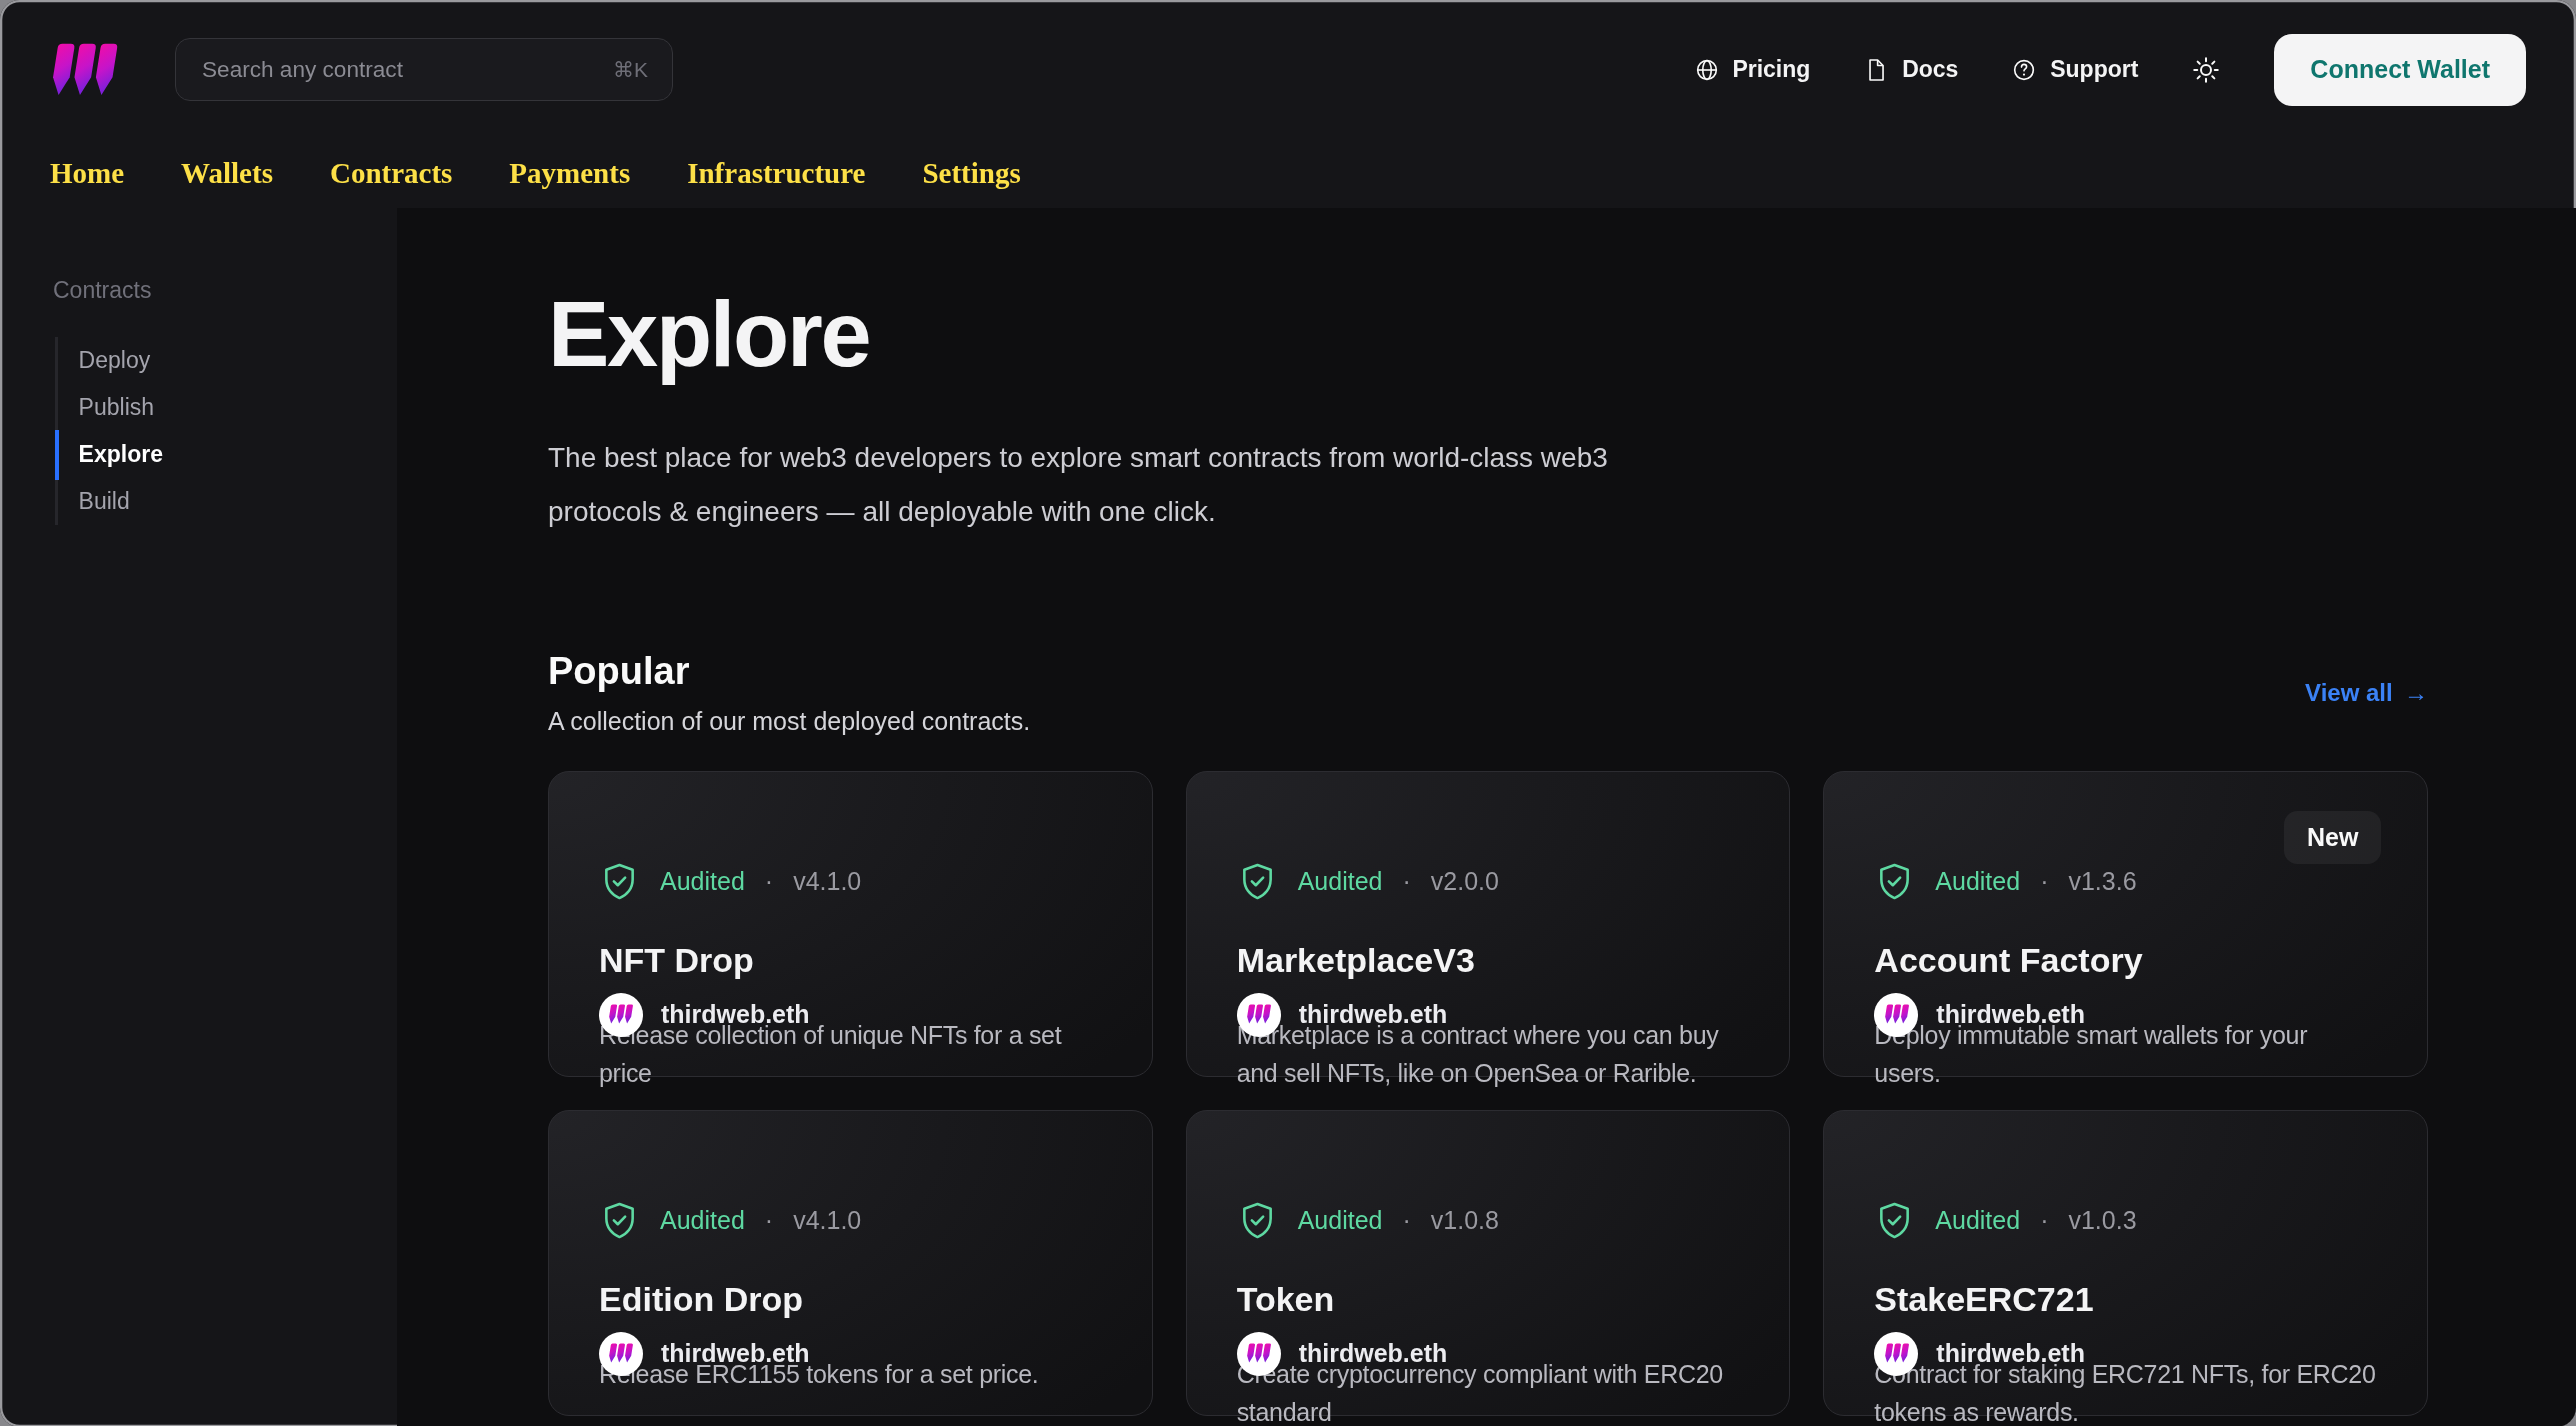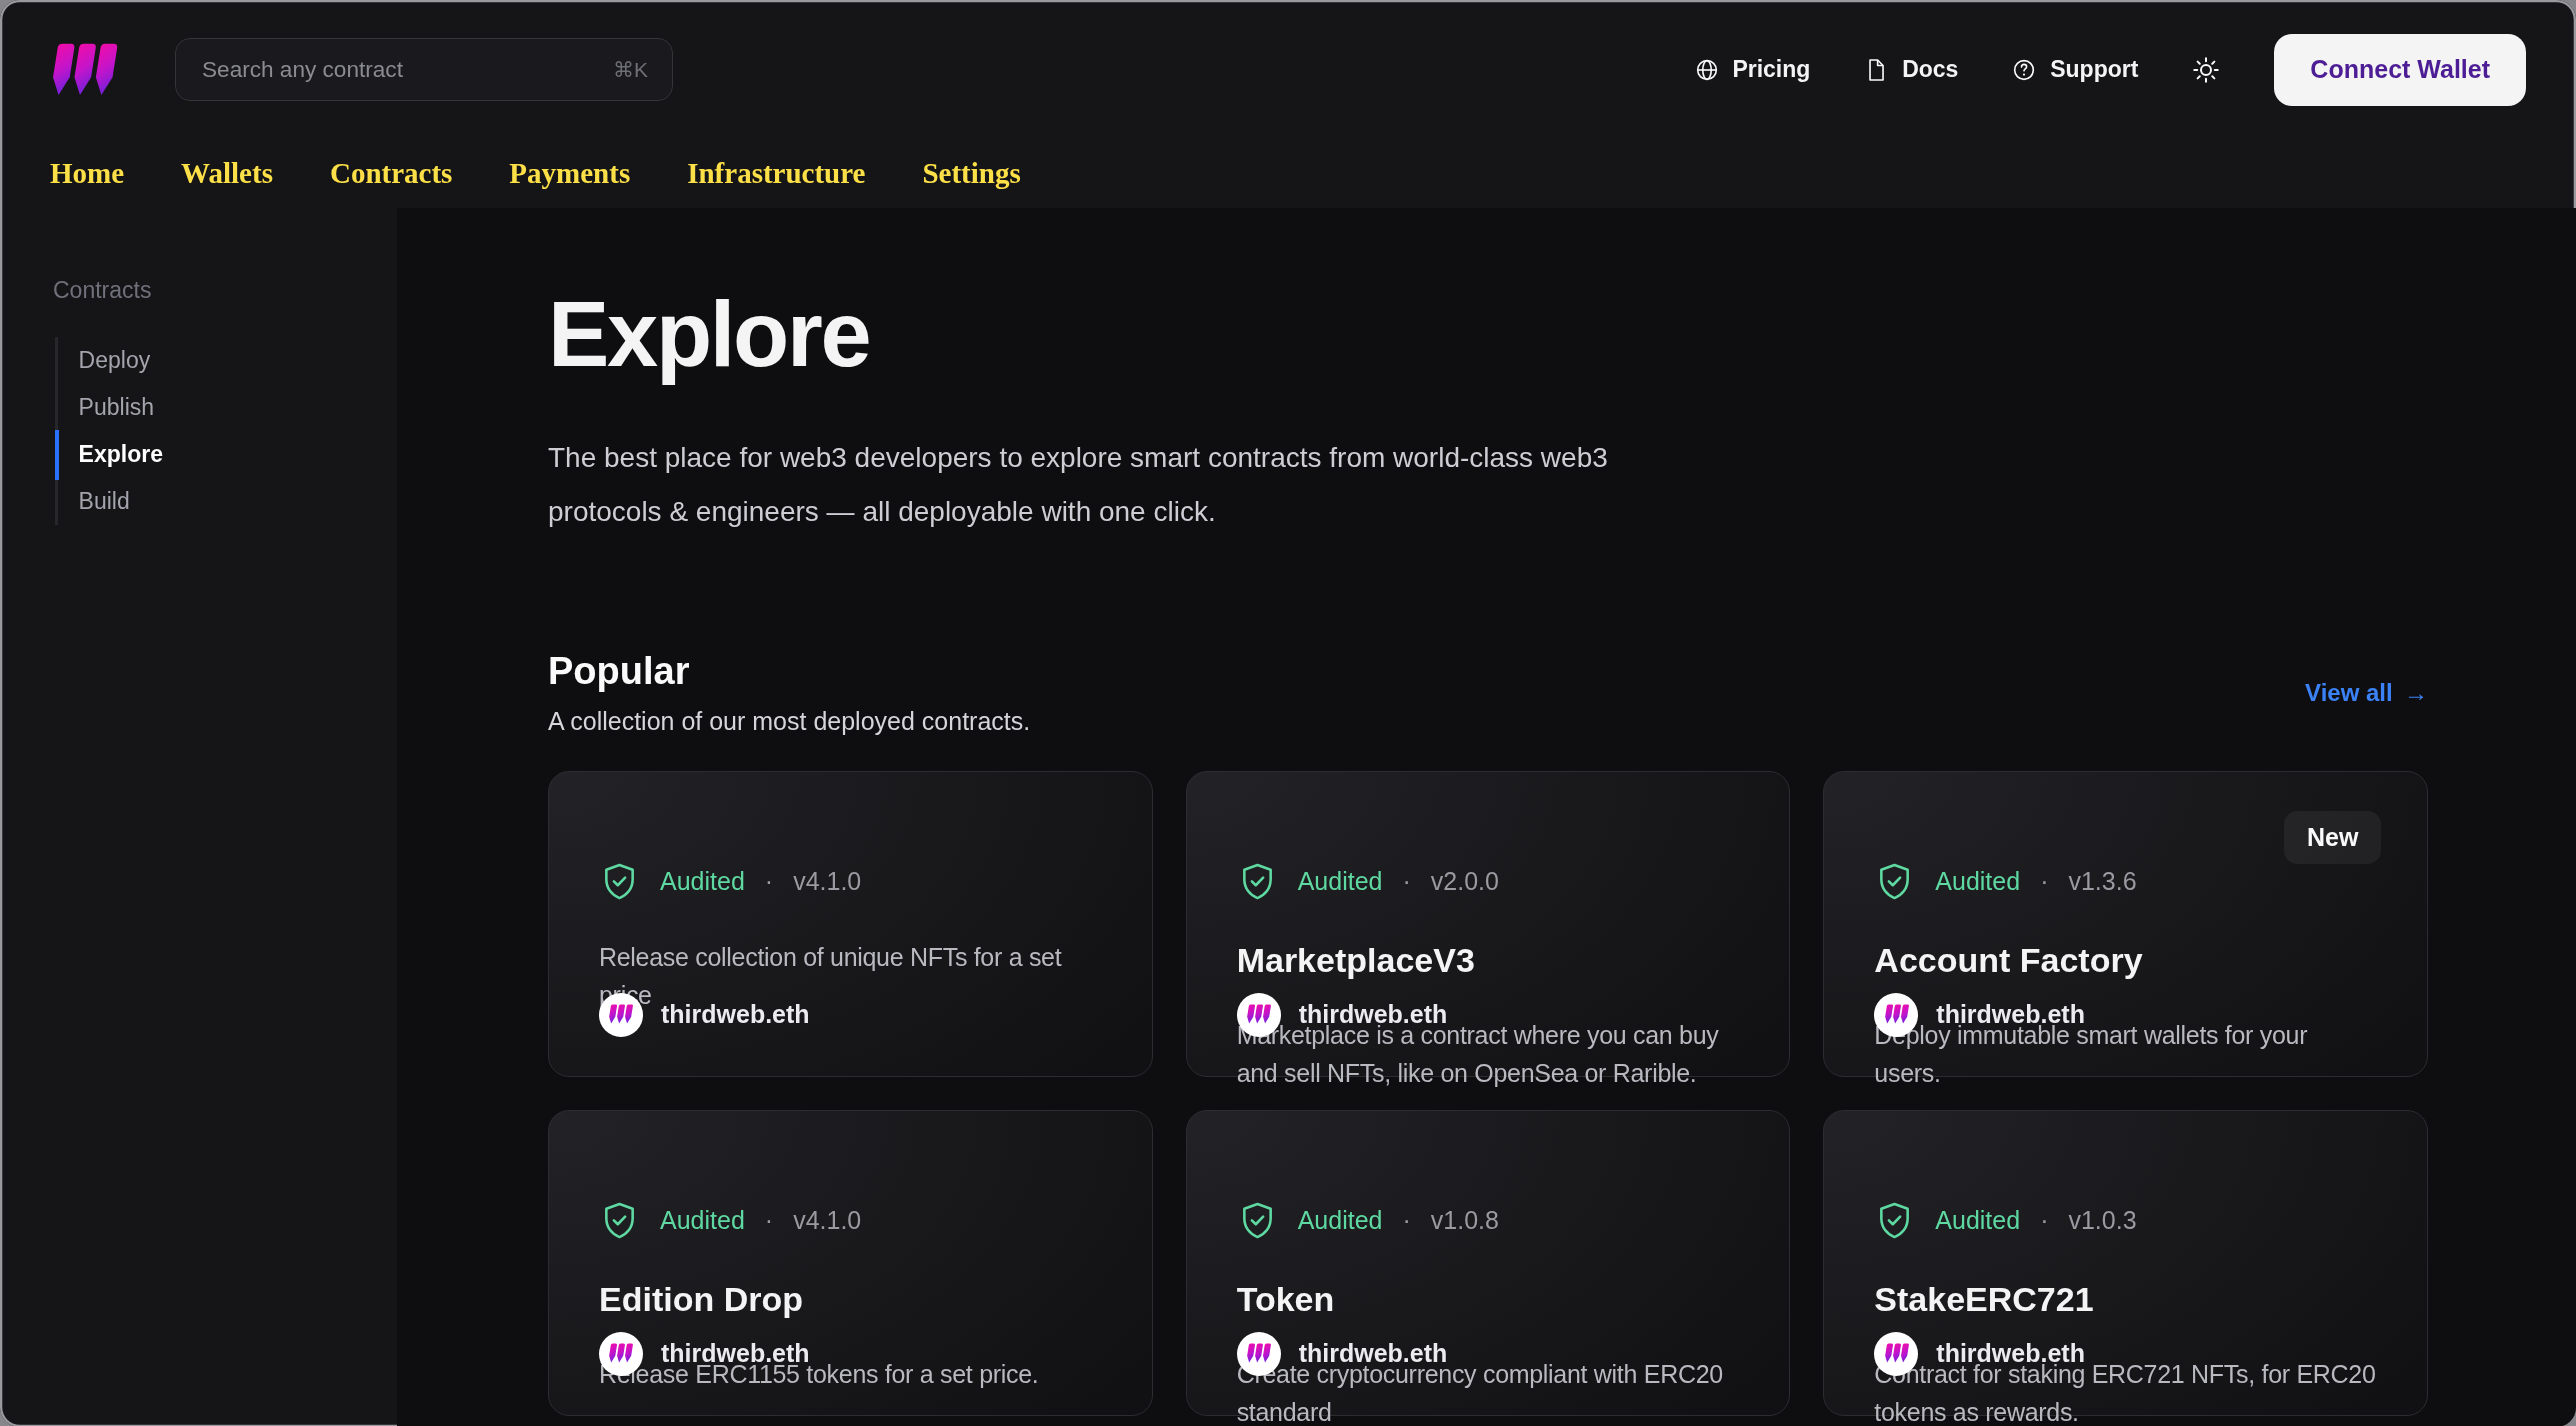--- a/index.html
+++ b/index.html
@@ -25,21 +25,21 @@
   }
   .search input::placeholder{color:#8b8b93;}
   .search .kbd{font-size:21px;color:#6e6e77;margin-left:15px;}
   .top-right{margin-left:auto;display:flex;align-items:center;gap:53px;}
   .top-link{display:flex;align-items:center;gap:12.8px;color:#f4f4f5;
     font-size:23px;font-weight:600;cursor:pointer;}
   .top-link svg{width:26px;height:26px;}
   .theme-toggle{width:30px;height:30px;display:flex;cursor:pointer;}
   .connect-btn{
     height:72px;padding:18px 36px;border:none;border-radius:18px;
-    background:#f4f4f5;color:#4c1d95;font-size:25px;font-weight:600;
+    background:#f4f4f5;color:#0f766e;font-size:25px;font-weight:600;
     font-family:inherit;cursor:pointer;
   }
   
   .tabs{display:flex;align-items:center;gap:57px;height:69px;padding:0 50px;}
   .tab{font-size:29px;font-weight:600;color:#fde047;cursor:pointer;font-family:Liberation Serif, serif;}
   
   .page-body{display:flex;height:1218px;}
   .sidebar{width:397px;flex:0 0 397px;padding:69px 0 0 53px;}
   .side-label{font-size:23px;color:#70707a;margin-bottom:33px;}
   .side-list{border-left:3.8px solid #26262b;margin-left:2.3px;}
@@ -237,20 +237,21 @@
           <div class="audit-row">
             <span class="shield">
               <svg viewBox="0 0 24 24" width="41" height="41">
                   <use href="#i-shield"></use>
                 </svg>
               </span>
             <span class="audited">Audited</span>
             <span class="meta">·</span>
             <span class="meta">v4.1.0</span>
           </div>
+          <h3 class="card-title">NFT Drop</h3>
           <p class="card-desc">Release collection of unique NFTs for a set price</p>
           <div class="publisher">
             <span class="avatar">
               <svg width="25.6" height="20.3" viewBox="0 0 116 92">
                   <use href="#i-mark"></use>
                 </svg>
               </span>
             <span class="publisher-name">thirdweb.eth</span>
           </div>
         </article>

